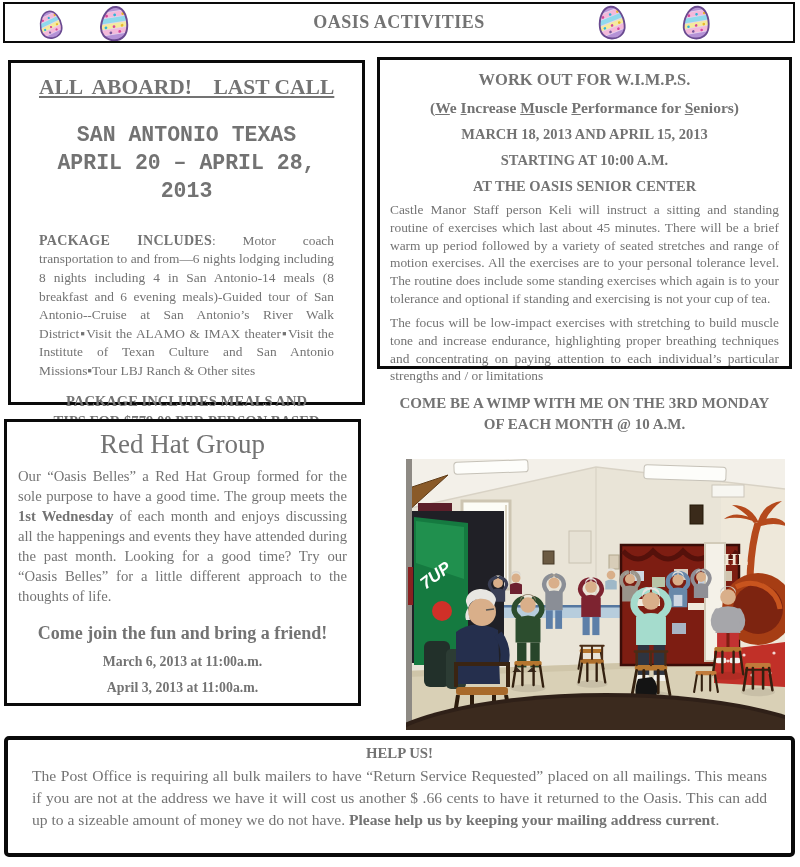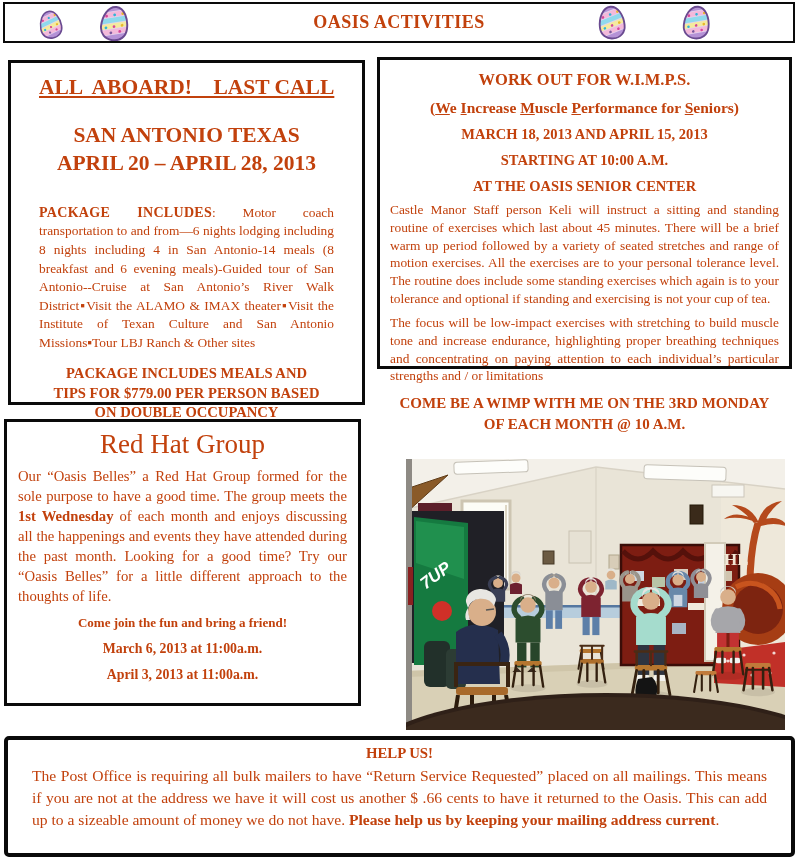--- a/index.html
+++ b/index.html
@@ -1,48 +1,48 @@
 <!DOCTYPE html>
 <html><head>
 <meta charset="utf-8">
 <style>
   html,body{margin:0;padding:0;background:#fff;}
   .page{position:relative;width:800px;height:867px;background:#fff;overflow:hidden;
-        font-family:"Liberation Serif",serif;color:#c2410c;}
+        font-family:"Liberation Serif",serif;color:#737373;}
   .box{position:absolute;background:#fff;border:3px solid #0a0a0a;box-sizing:border-box;}
 
   
   .header-box{position:absolute;left:3px;top:2px;width:792px;height:41px;border:2px solid #0a0a0a;box-sizing:border-box;}
   .header-title{position:absolute;left:0;right:0;top:0;line-height:37px;text-align:center;
                 font-size:18px;font-weight:bold;letter-spacing:.5px;}
   .eggs-svg{position:absolute;left:0;top:0;width:100%;height:100%;}
 
   
   .box-trip{left:8px;top:60px;width:357px;height:345px;padding:8px 28px;}
   .trip-headline{font-size:21.5px;font-weight:bold;text-align:center;text-decoration:underline;
                  white-space:pre;margin:4px 0 0 0;}
-  .trip-city{font-size:21.5px;font-weight:bold;text-align:center;line-height:1.3;margin-top:22px;}
+  .trip-city{font-size:21.5px;font-weight:bold;text-align:center;line-height:1.3;margin-top:22px;font-family:Liberation Mono, monospace;}
   .trip-para{font-size:13.4px;text-align:justify;line-height:1.385;margin-top:25px;}
   .trip-para b{font-size:14px;letter-spacing:.3px;}
   .trip-price{font-size:14.6px;font-weight:bold;text-align:center;line-height:1.32;margin-top:12px;padding:0 14px;}
 
   
   .box-workout{left:377px;top:57px;width:415px;height:312px;padding:6px 10px;}
   .wo-title{font-size:16.5px;font-weight:bold;text-align:center;margin-top:4px;}
   .wo-sub{font-size:15.5px;font-weight:bold;text-align:center;margin-top:9px;}
   .wo-sub .u{text-decoration:underline;}
   .wo-line{font-size:14.5px;font-weight:bold;text-align:center;margin-top:9px;}
   .wo-para{font-size:13.4px;text-align:justify;line-height:1.33;margin-top:6px;}
   .wo-close{font-size:15px;font-weight:bold;text-align:center;line-height:1.35;margin-top:8px;padding:0 6px;}
 
   
   .box-redhat{left:4px;top:419px;width:357px;height:287px;padding:5px 11px;}
   .rh-title{font-size:27px;font-weight:normal;text-align:center;margin-top:2px;}
   .rh-body{font-size:14.7px;text-align:justify;line-height:1.36;margin-top:7px;}
-  .rh-invite{font-size:13px;font-weight:bold;text-align:center;margin-top:8px;}
+  .rh-invite{font-size:18px;font-weight:bold;text-align:center;margin-top:16px;}
   .rh-date{font-size:13.8px;font-weight:bold;text-align:center;margin-top:10px;}
 
   
   .photo{position:absolute;left:406px;top:459px;width:379px;height:271px;background:#e9e4d8;}
   .photo svg{display:block;width:100%;height:100%;}
 
   
   .box-help{left:4px;top:736px;width:791px;height:121px;border:4px solid #0a0a0a;border-radius:5px;padding:5px 24px;}
   .help-title{font-size:14.8px;font-weight:bold;text-align:center;}
   .help-body{font-size:15.6px;text-align:justify;line-height:1.42;margin-top:3px;}

